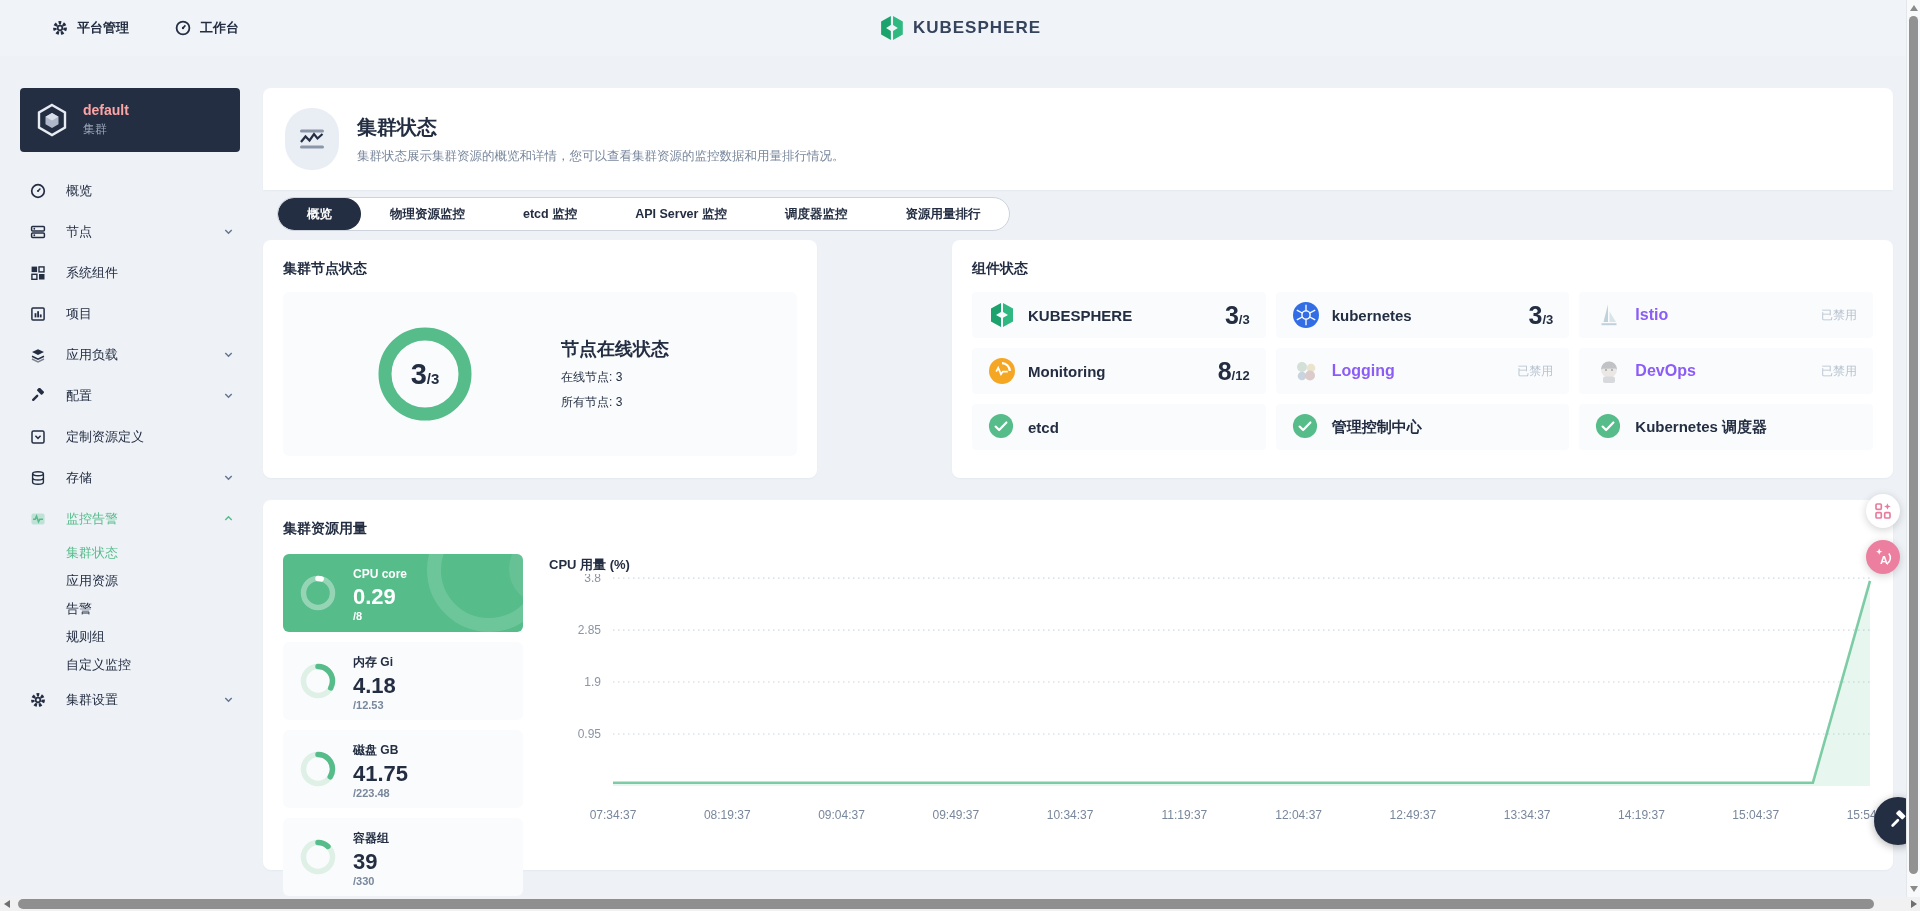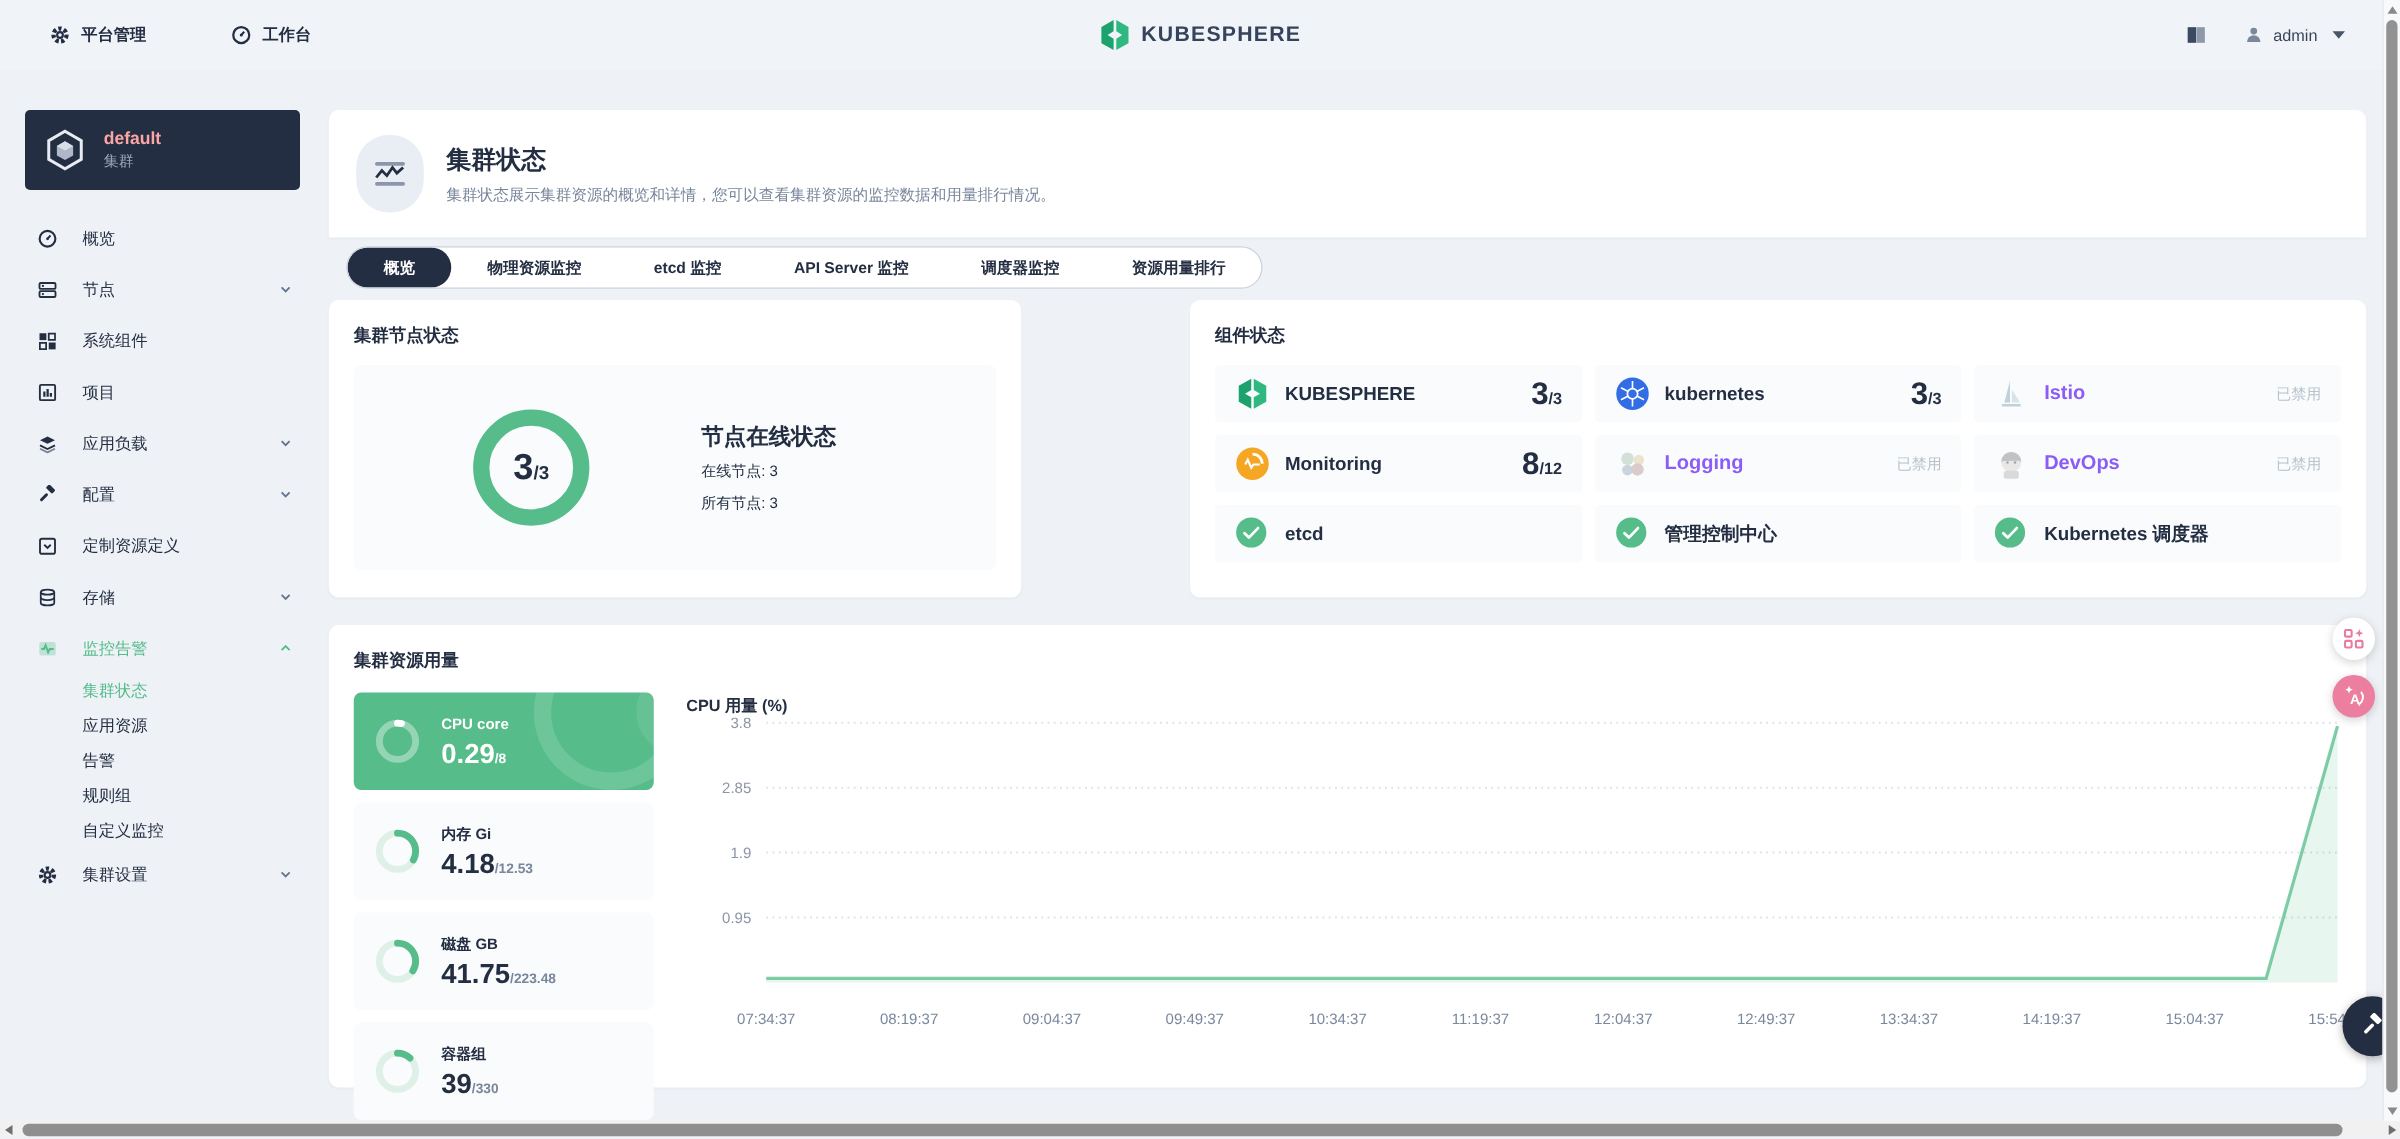--- a/index.html
+++ b/index.html
@@ -2,21 +2,21 @@
 <html><head>
 <meta charset="utf-8">
 <style>
   * { margin:0; padding:0; box-sizing:border-box; }
   html,body { width:1920px; height:911px; overflow:hidden; }
   body { background:#eef2f7; font-family:"Liberation Sans","DejaVu Sans",sans-serif; color:#242e42; position:relative; }
   svg { display:block; }
 
   
   .topbar { position:absolute; left:0; top:0; width:1920px; height:56px; background:#f0f4f9; display:flex; align-items:center; z-index:4; }
-  .topbar-left { display:flex; align-items:center; padding-left:40px; gap:68px; }
+  .topbar-left { display:flex; align-items:center; padding-left:52px; gap:46px; }
   .topbar-item { display:flex; align-items:center; gap:9px; font-size:13px; font-weight:bold; color:#242e42; cursor:pointer; }
   .topbar-item .ticon { width:16px; height:16px; color:#242e42; }
   .brand { position:absolute; left:50%; top:50%; transform:translate(-50%,-50%); display:flex; align-items:center; gap:8px; }
   .brand-text { font-size:17px; font-weight:bold; letter-spacing:1px; color:#36435c; }
   .topbar-right { position:absolute; right:44px; top:0; height:56px; display:flex; align-items:center; gap:28px; }
   .doc-btn { width:20px; height:20px; cursor:pointer; }
   .user-chip { display:flex; align-items:center; gap:8px; cursor:pointer; }
   .user-name { font-size:13px; color:#3a4burada; color:#3a4458; }
   .caret-down { width:0; height:0; border-left:5px solid transparent; border-right:5px solid transparent; border-top:6px solid #4a5568; margin-left:4px; }
 
@@ -69,21 +69,21 @@
   .comp-val { margin-left:auto; display:flex; align-items:baseline; }
   .comp-val .num { font-size:25px; font-weight:bold; color:#242e42; }
   .comp-val .den { font-size:13px; font-weight:bold; color:#242e42; }
   .comp-status { margin-left:auto; font-size:12px; color:#b8c3ce; }
 
   .res-card { left:263px; top:500px; width:1630px; height:370px; padding:20px; }
   .metric-list { position:absolute; left:20px; top:54px; width:240px; display:flex; flex-direction:column; gap:10px; }
   .metric { height:78px; border-radius:6px; background:#f9fbfd; display:flex; align-items:center; padding:0 0 0 16px; cursor:pointer; position:relative; overflow:hidden; }
   .metric .m-text { margin-left:16px; position:relative; z-index:1; }
   .metric .m-label { font-size:12px; font-weight:bold; color:#242e42; }
-  .metric .m-val { display:flex; align-items:baseline; margin-top:2px; }
+  .metric .m-val { display:flex; align-items:baseline; margin-top:2px;flex-direction:column; }
   .metric .m-num { font-size:22px; font-weight:bold; color:#242e42; }
   .metric .m-den { font-size:11px; font-weight:bold; color:#79879c; }
   .metric.active { background:#55bc8a; }
   .metric.active .m-label, .metric.active .m-num, .metric.active .m-den { color:#fff; }
   .metric.active::before { content:""; position:absolute; right:-28px; top:-46px; width:96px; height:96px; border-radius:50%; border:14px solid rgba(255,255,255,.14); }
   .metric.active::after { content:""; position:absolute; right:-56px; top:-20px; width:70px; height:70px; border-radius:50%; background:rgba(255,255,255,.10); }
 
   .chart-box { position:absolute; left:282px; top:56px; width:1330px; height:296px; }
   .chart-title { font-size:13px; font-weight:bold; color:#242e42; margin-left:4px; }
 
@@ -129,38 +129,20 @@
     </div>
   </div>
   <div class="brand">
     <span>
         <svg width="26" height="26" viewBox="0 0 24 24">
           <path d="M11 1L2 6v12l9 5v-8.2L6.6 12 11 9.2V1z" fill="#1ca26c"></path>
           <path d="M13 1v8.2l4.4 2.8L13 14.8V23l9-5V6l-9-5z" fill="#2fb980"></path>
         </svg>
       </span>
     <span class="brand-text">KUBESPHERE</span>
-  </div>
-  <div class="topbar-right">
-    <span class="doc-btn">
-        <svg viewBox="0 0 16 16">
-          <rect x="2.5" y="3" width="5.4" height="10" fill="#3d4961"></rect>
-          <rect x="8.1" y="3" width="5.4" height="10" fill="#8d98aa"></rect>
-        </svg>
-      </span>
-    <div class="user-chip">
-      <span>
-          <svg width="16" height="16" viewBox="0 0 16 16">
-            <circle cx="8" cy="4.8" r="2.7" fill="#7c8799"></circle>
-            <path d="M2.6 13.6a5.4 5.4 0 0110.8 0z" fill="#7c8799"></path>
-          </svg>
-        </span>
-      <span class="user-name">admin</span>
-      <span class="caret-down"></span>
-    </div>
   </div>
 </div>
 
 <div class="sidebar">
   <div class="cluster-card">
     <span>
         <svg width="36" height="36" viewBox="0 0 36 36">
           <path d="M18 3l13 7.5v15L18 33 5 25.5v-15z" fill="none" stroke="#e7ebf2" stroke-width="2.4"></path>
           <path d="M18 11l6.5 3.7v7.6L18 26l-6.5-3.7v-7.6z" fill="#aeb8c8"></path>
           <path d="M18 11l6.5 3.7L18 18.4l-6.5-3.7z" fill="#d9dfe9"></path>

